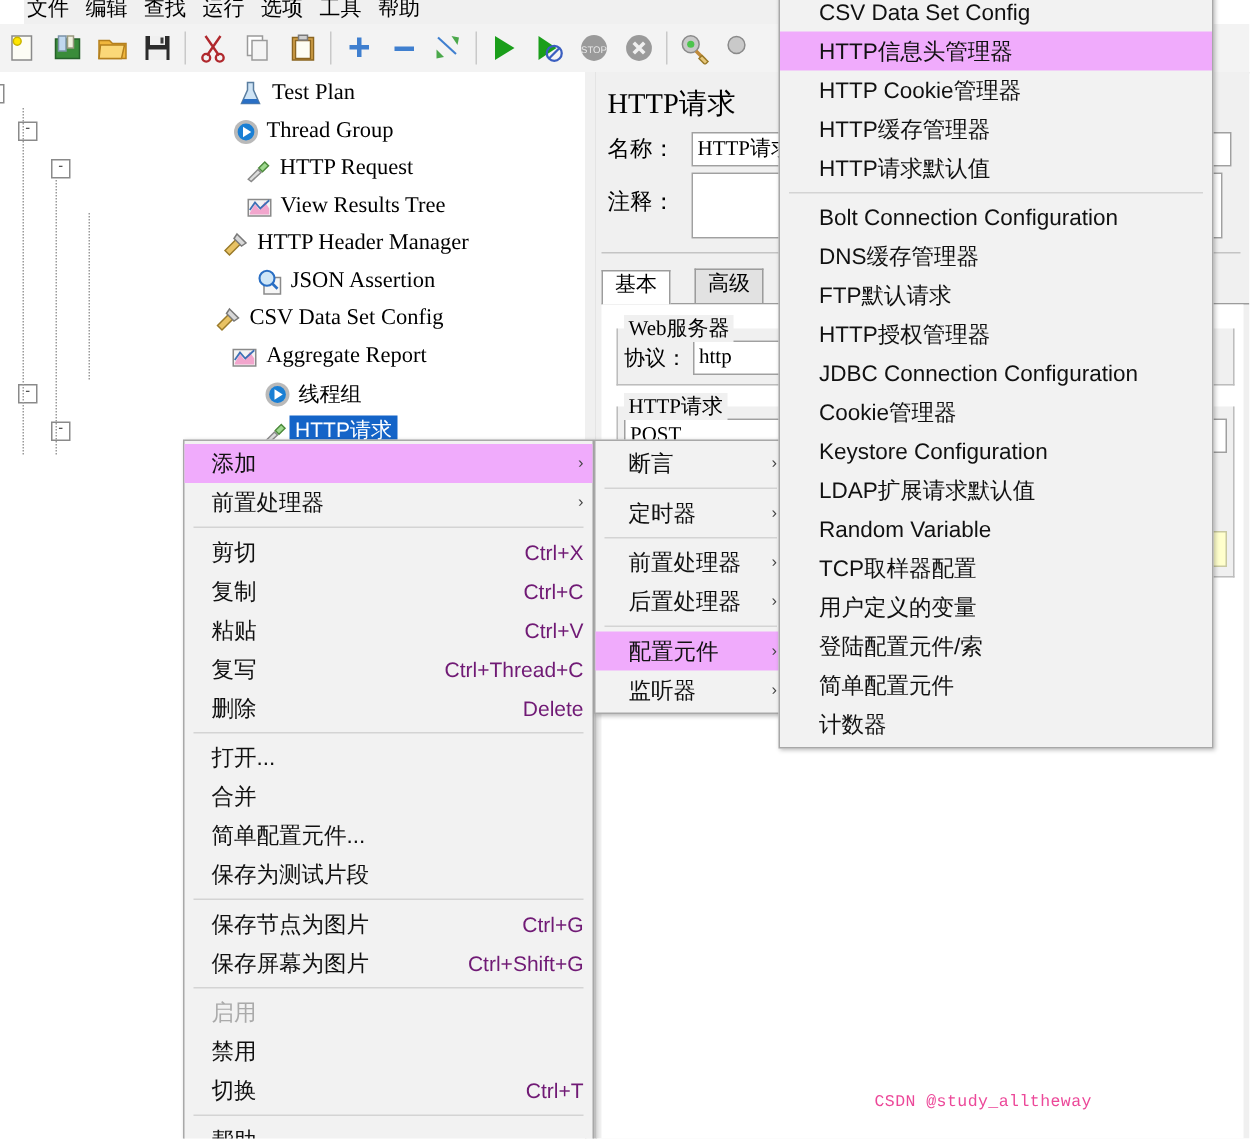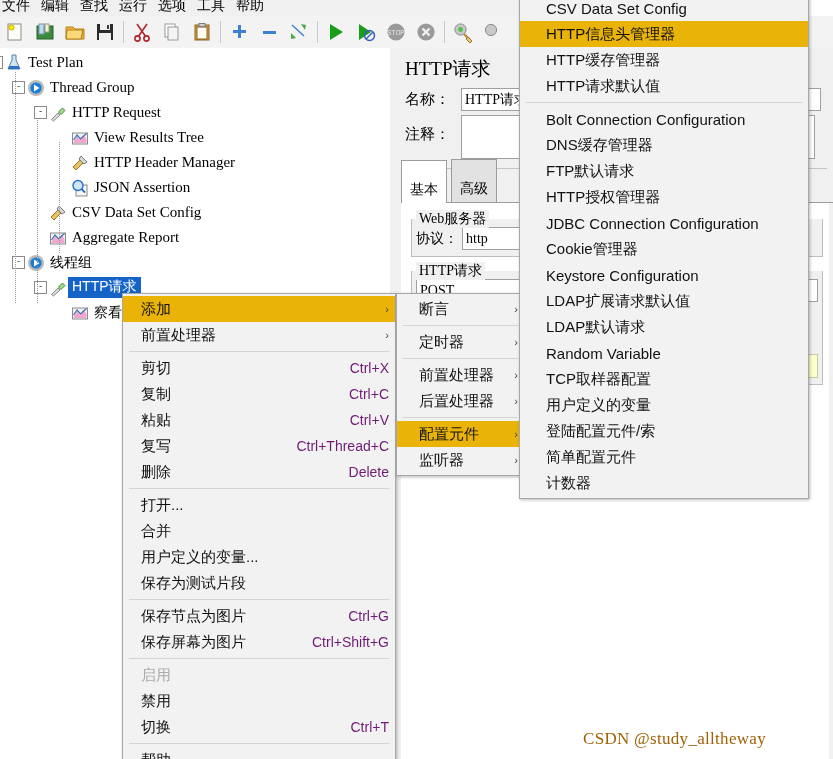--- a/index.html
+++ b/index.html
@@ -7,21 +7,21 @@
     width:833px;height:759px;overflow:hidden;position:relative;
     background:#ffffff;
     font-family:"Liberation Sans","DejaVu Sans",sans-serif;
     font-size:13px;color:#000;
     -webkit-font-smoothing:none;
   }
   .abs{position:absolute;}
 
   
   #menubar{
-    left:0;top:0;width:758px;height:16px;background:#f0f0f0;
+    left:16px;top:0;width:758px;height:16px;background:#f0f0f0;
     overflow:hidden;border-bottom:1px solid #1d4ed8;
   }
   #menubar .mb-inner{position:absolute;left:0;top:-5px;display:flex;gap:11px;padding-left:2px;}
   #menubar .mi{font-size:14px;line-height:20px;color:#000;white-space:nowrap;}
 
   
   #toolbar{
     left:0;top:16px;width:833px;height:32px;background:#f3f3f3;
     border-bottom:1px solid #c8c8c8;display:flex;align-items:center;
   }
@@ -32,69 +32,69 @@
   #treepanel{
     left:0;top:48px;width:390px;height:711px;background:#ffffff;
     border-right:1px solid #b9b9b9;overflow:hidden;
   }
   #splitbar{left:390px;top:48px;width:7px;height:711px;background:#f0f0f0;border-right:1px solid #c0c0c0;}
   #rightpanel{
     left:397px;top:48px;width:436px;height:711px;background:#f0f0f0;overflow:hidden;
   }
 
   
-  .tnode{position:relative;height:25px;display:flex;align-items:center;white-space:nowrap;}
+  .tnode{position:relative;height:25px;display:flex;align-items:center;white-space:nowrap;justify-content:center;}
   .tlabel{font-family:"Liberation Serif","DejaVu Serif",serif;font-size:15px;color:#000;padding-left:4px;}
   .tlabel.cjk{font-family:"Liberation Sans","DejaVu Sans",sans-serif;font-size:14px;}
   .tlabel.sel{background:#1464c8;color:#fff;padding:1px 4px 2px 4px;}
   .toggle{width:11px;height:11px;border:1px solid #8a8a8a;background:#fff;position:absolute;
           font-size:9px;line-height:9px;text-align:center;color:#333;font-family:"DejaVu Sans",sans-serif;}
   .dash{position:absolute;border-left:1px dotted #9a9a9a;}
   .ico{width:20px;height:20px;position:relative;flex:0 0 20px;}
 
   
   .rp-title{font-family:"Liberation Serif","DejaVu Serif",serif;font-size:19px;padding:8px 0 4px 8px;}
   .rp-row{display:flex;align-items:center;padding:2px 0 2px 8px;}
   .rp-lab{font-family:"Liberation Serif","DejaVu Serif",serif;font-size:15px;width:56px;}
   .rp-field{border:1px solid #a0a0a0;background:#fff;height:21px;line-height:21px;
             font-family:"Liberation Serif","DejaVu Serif",serif;font-size:14px;padding:0 3px;overflow:hidden;white-space:nowrap;}
   .rp-area{border:1px solid #a0a0a0;background:#fff;height:42px;}
   .tabstrip{display:flex;align-items:flex-end;height:27px;margin:6px 0 0 4px;border-bottom:1px solid #9c9c9c;}
-  .tab{border:1px solid #9c9c9c;border-bottom:none;padding:20px 8px 4px 8px;font-size:14px;
-       font-family:"Liberation Serif","DejaVu Serif",serif;background:#e2e2e2;margin-right:4px;}
+  .tab{border:1px solid #9c9c9c;border-bottom:none;padding:0 8px 4px 8px;font-size:14px;
+       font-family:"Liberation Serif","DejaVu Serif",serif;background:#e2e2e2;margin-right:16px;}
   .tab.active{background:#fff;position:relative;top:1px;}
   .grp{margin:6px 6px 0 10px;border:1px solid #bdbdbd;border-top:none;position:relative;padding:6px 4px 6px 4px;}
   .grp-title{position:absolute;top:-9px;left:4px;background:#f0f0f0;padding:0 3px;
              font-family:"Liberation Serif","DejaVu Serif",serif;font-size:14px;}
 
   
   .menu{
     position:absolute;background:#f2f2f2;border:1px solid #a8a8a8;
     box-shadow:1px 1px 3px rgba(0,0,0,.28);padding:2px 0;z-index:50;
   }
   .mitem{
     height:26px;display:flex;align-items:center;padding:0 6px 0 18px;
     font-size:15px;color:#111;white-space:nowrap;position:relative;
   }
-  .mitem.hl{background:#eab308;}
+  .mitem.hl{background:#f0abfc;}
   .mitem.disabled{color:#aaaaaa;}
   .mitem .acc{margin-left:auto;padding-left:26px;font-size:14px;color:#701a75;}
   .mitem .arw{margin-left:auto;padding-left:20px;font-size:11px;color:#444;}
   .msep{height:1px;background:#d4d4d4;margin:3px 6px 3px 6px;}
 
   #menu1{left:122px;top:293px;width:272px;}
   #menu2{left:396px;top:293px;width:127px;}
   #menu3{left:519px;top:-8px;width:288px;}
   #menu3 .mitem{padding-left:26px;}
   #menu2 .mitem{padding-left:22px;}
 
   
   #watermark{
-    left:583px;top:729px;color:#a16207;font-size:17px;letter-spacing:.3px;
-    font-family:Liberation Serif, serif;
+    left:583px;top:729px;color:#ec4899;font-size:11px;letter-spacing:.3px;
+    font-family:Liberation Mono, monospace;
   }
 </style>
 </head>
 <body>
 
 <div id="menubar" class="abs">
   <div class="mb-inner" id="mb-inner">
       <div class="mi">文件</div>
       <div class="mi">编辑</div>
       <div class="mi">查找</div>
@@ -393,21 +393,21 @@
       <span class="acc">Delete</span>
     </div>
     <div class="msep"></div>
     <div class="mitem">
       <span>打开...</span>
     </div>
     <div class="mitem">
       <span>合并</span>
     </div>
     <div class="mitem">
-      <span>用户定义的变量...</span>
+      <span>简单配置元件...</span>
     </div>
     <div class="mitem">
       <span>保存为测试片段</span>
     </div>
     <div class="msep"></div>
     <div class="mitem">
       <span>保存节点为图片</span>
       <span class="acc">Ctrl+G</span>
     </div>
     <div class="mitem">
@@ -462,20 +462,23 @@
   </div>
 
 <div id="menu3" class="menu">
     <div class="mitem">
       <span>CSV Data Set Config</span>
     </div>
     <div class="mitem hl">
       <span>HTTP信息头管理器</span>
     </div>
     <div class="mitem">
+      <span>HTTP Cookie管理器</span>
+    </div>
+    <div class="mitem">
       <span>HTTP缓存管理器</span>
     </div>
     <div class="mitem">
       <span>HTTP请求默认值</span>
     </div>
     <div class="msep"></div>
     <div class="mitem">
       <span>Bolt Connection Configuration</span>
     </div>
     <div class="mitem">
@@ -493,23 +496,20 @@
     <div class="mitem">
       <span>Cookie管理器</span>
     </div>
     <div class="mitem">
       <span>Keystore Configuration</span>
     </div>
     <div class="mitem">
       <span>LDAP扩展请求默认值</span>
     </div>
     <div class="mitem">
-      <span>LDAP默认请求</span>
-    </div>
-    <div class="mitem">
       <span>Random Variable</span>
     </div>
     <div class="mitem">
       <span>TCP取样器配置</span>
     </div>
     <div class="mitem">
       <span>用户定义的变量</span>
     </div>
     <div class="mitem">
       <span>登陆配置元件/索</span>

